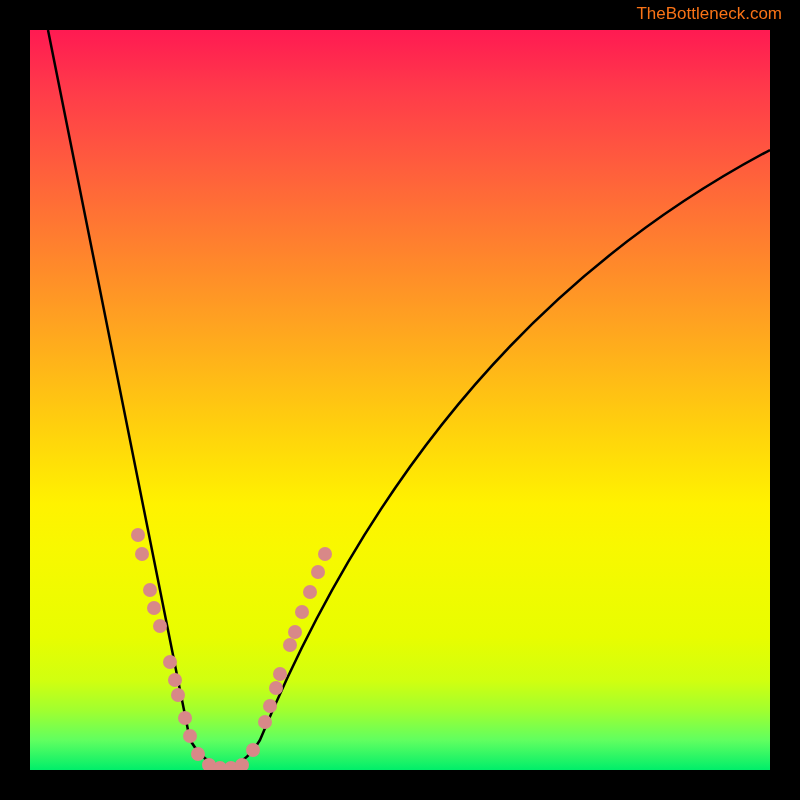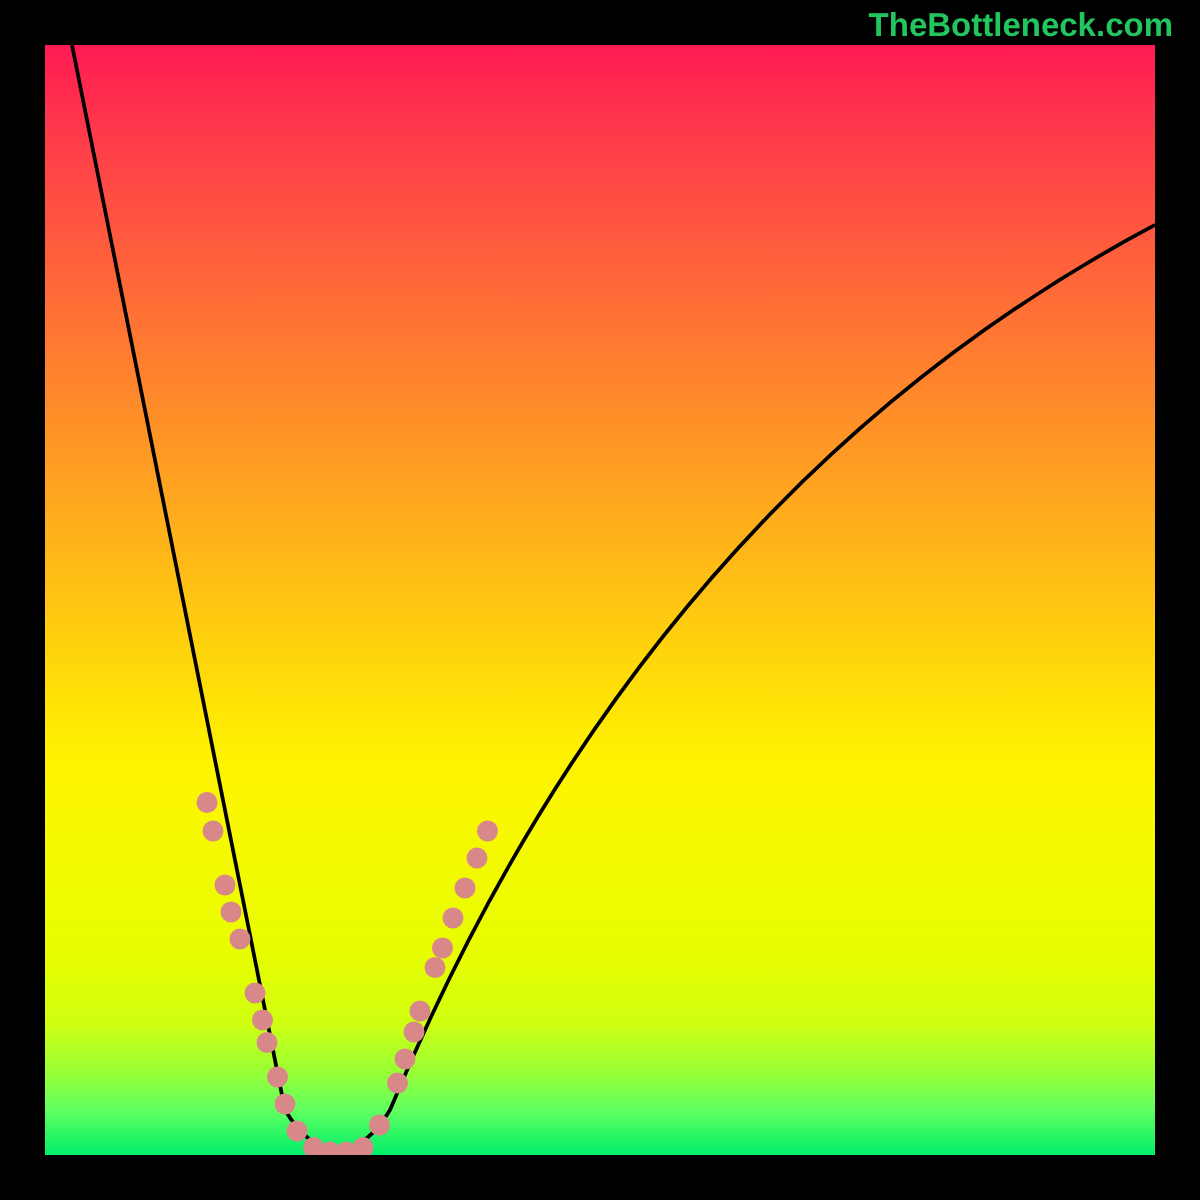--- a/index.html
+++ b/index.html
@@ -9,23 +9,23 @@
       height: 800px;
       background: black;
       position: relative;
       overflow: hidden;
       font-family: Arial, sans-serif;
     }
     .watermark {
       position: absolute;
       top: 4px;
       right: 18px;
-      color: #22c55e;
-      font-size: 22px;
-      font-weight: 700;
+      color: #f97316;
+      font-size: 17px;
+      font-weight: 400;
       z-index: 100;
     }
     .chart-area {
       position: absolute;
       left: 30px;
       top: 30px;
       width: 740px;
       height: 740px;
       background: linear-gradient(to bottom,
         #ff1a52 0%,

